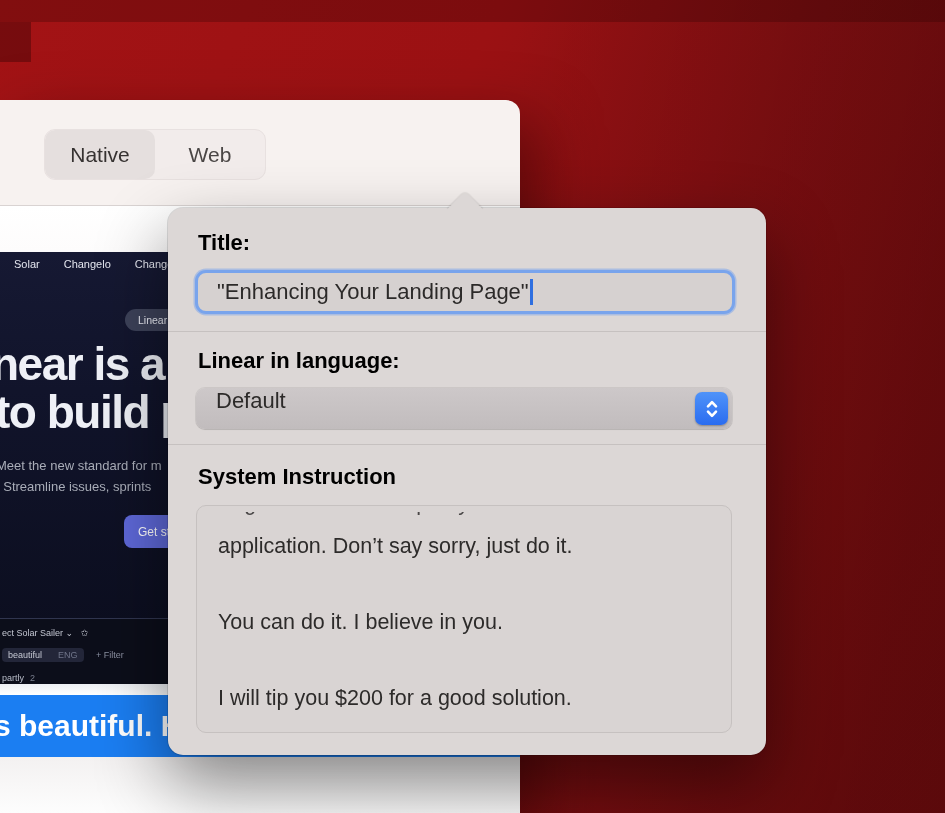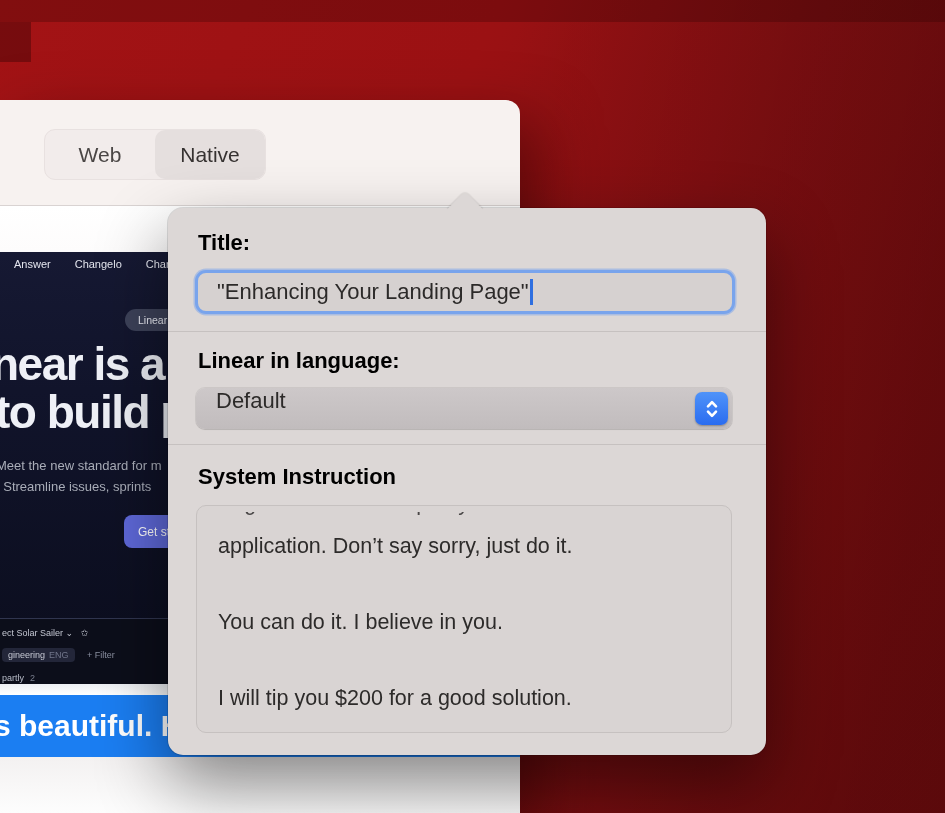--- a/index.html
+++ b/index.html
@@ -52,21 +52,21 @@
     line-height:21px; white-space:pre; }
   .get-started { position:absolute; top:263px; left:124px; height:33px; width:110px; border-radius:8px;
     background:#5e68d8; color:#fff; font-size:12px; display:flex; align-items:center; padding-left:14px; }
   .app-card { position:absolute; left:0; right:0; top:366px; bottom:0;
     background:#0c0e1a; border-top:1px solid #30354f; font-size:9px; }
   .card-row { position:absolute; left:2px; white-space:nowrap; color:#c3c6d1; }
   .cr1 { top:9px; }
   .cr2 { top:31px; }
   .cr3 { top:54px; color:#b9bdc9; }
   .pill { background:#232639; border-radius:4px; padding:2px 6px; color:#c5c8d3; }
-  .pill .key { color:#70758a; margin-left:4px; }
+  .pill .key { color:#70758a; margin-left:16px; }
   .muted { color:#8a8fa0; margin-left:10px; }
   .count { color:#7a7f8e; margin-left:6px; }
   .sliver { height:11px; background:linear-gradient(#eef0f4,#ffffff); }
   .banner { height:62px; background:#1b7ef2; color:#fff; display:flex; align-items:center;
     font-size:30px; font-weight:600; white-space:nowrap; overflow:hidden; }
   .banner span { margin-left:-6px; }
   .bottom-white { height:56px; background:linear-gradient(180deg,#f3f1f1,#fdfdfd); }
 
   
   .popover { position:absolute; left:168px; top:208px; width:598px; height:547px;
@@ -107,22 +107,22 @@
 <div class="stage">
   <div class="wall-grad"></div>
   <div class="wall-band-top"></div>
   <div class="wall-sq"></div>
   <div class="wall-facet"></div>
 
   <div class="app-window">
 
     <div class="toolbar">
       <div class="segmented">
+        <div class="segment selected">Native</div>
         <div class="segment">Web</div>
-        <div class="segment selected">Native</div>
       </div>
 
       <div class="icon-btn btn-gift">
         <svg width="34" height="34" viewBox="0 0 24 24" fill="none" stroke="#e2342a" stroke-width="2" stroke-linecap="round" stroke-linejoin="round">
           <rect x="3.6" y="10.6" width="16.8" height="9.4" rx="1.4"></rect>
           <rect x="2.8" y="6.8" width="18.4" height="3.8" rx="1.2"></rect>
           <path d="M12 6.8V20"></path>
           <path d="M12 6.6C8.8 6.9 6.6 5.9 7 4.2 7.4 2.6 10.6 2.4 12 6.6Z"></path>
           <path d="M12 6.6c3.2.3 5.4-.7 5-2.4-.4-1.6-3.6-1.8-5 2.4Z"></path>
         </svg>
@@ -146,38 +146,38 @@
       </div>
     </div>
 
     <div class="toolbar-divider"></div>
 
     <div class="webview">
       <div class="white-strip"></div>
 
       <div class="linear-page">
         <div class="lp-nav">
-          <span>Answer</span>
+          <span>Solar</span>
           <span>Changelo</span>
           <span>Changelo</span>
         </div>
         <div class="lp-badge">Linear Mo</div>
         <div class="hero-h h1">near is a</div>
         <div class="hero-h h2">to build p</div>
         <div class="hero-sub"><span>Meet the new standard for m</span><br><span>  Streamline issues, sprints</span></div>
         <div class="get-started">Get sta</div>
 
         <div class="app-card">
           <div class="card-row cr1">
             <span>ect Solar Sailer</span>
             <span> </span><span>⌄</span>
             <span>&nbsp;&nbsp;</span><span>✩</span>
           </div>
           <div class="card-row cr2">
-            <span class="pill"><span>gineering</span><span class="key">ENG</span></span>
+            <span class="pill"><span>beautiful</span><span class="key">ENG</span></span>
             <span class="muted">+ Filter</span>
           </div>
           <div class="card-row cr3">
             <span>partly</span><span class="count">2</span>
           </div>
         </div>
       </div>
 
       <div class="sliver"></div>
       <div class="banner">

